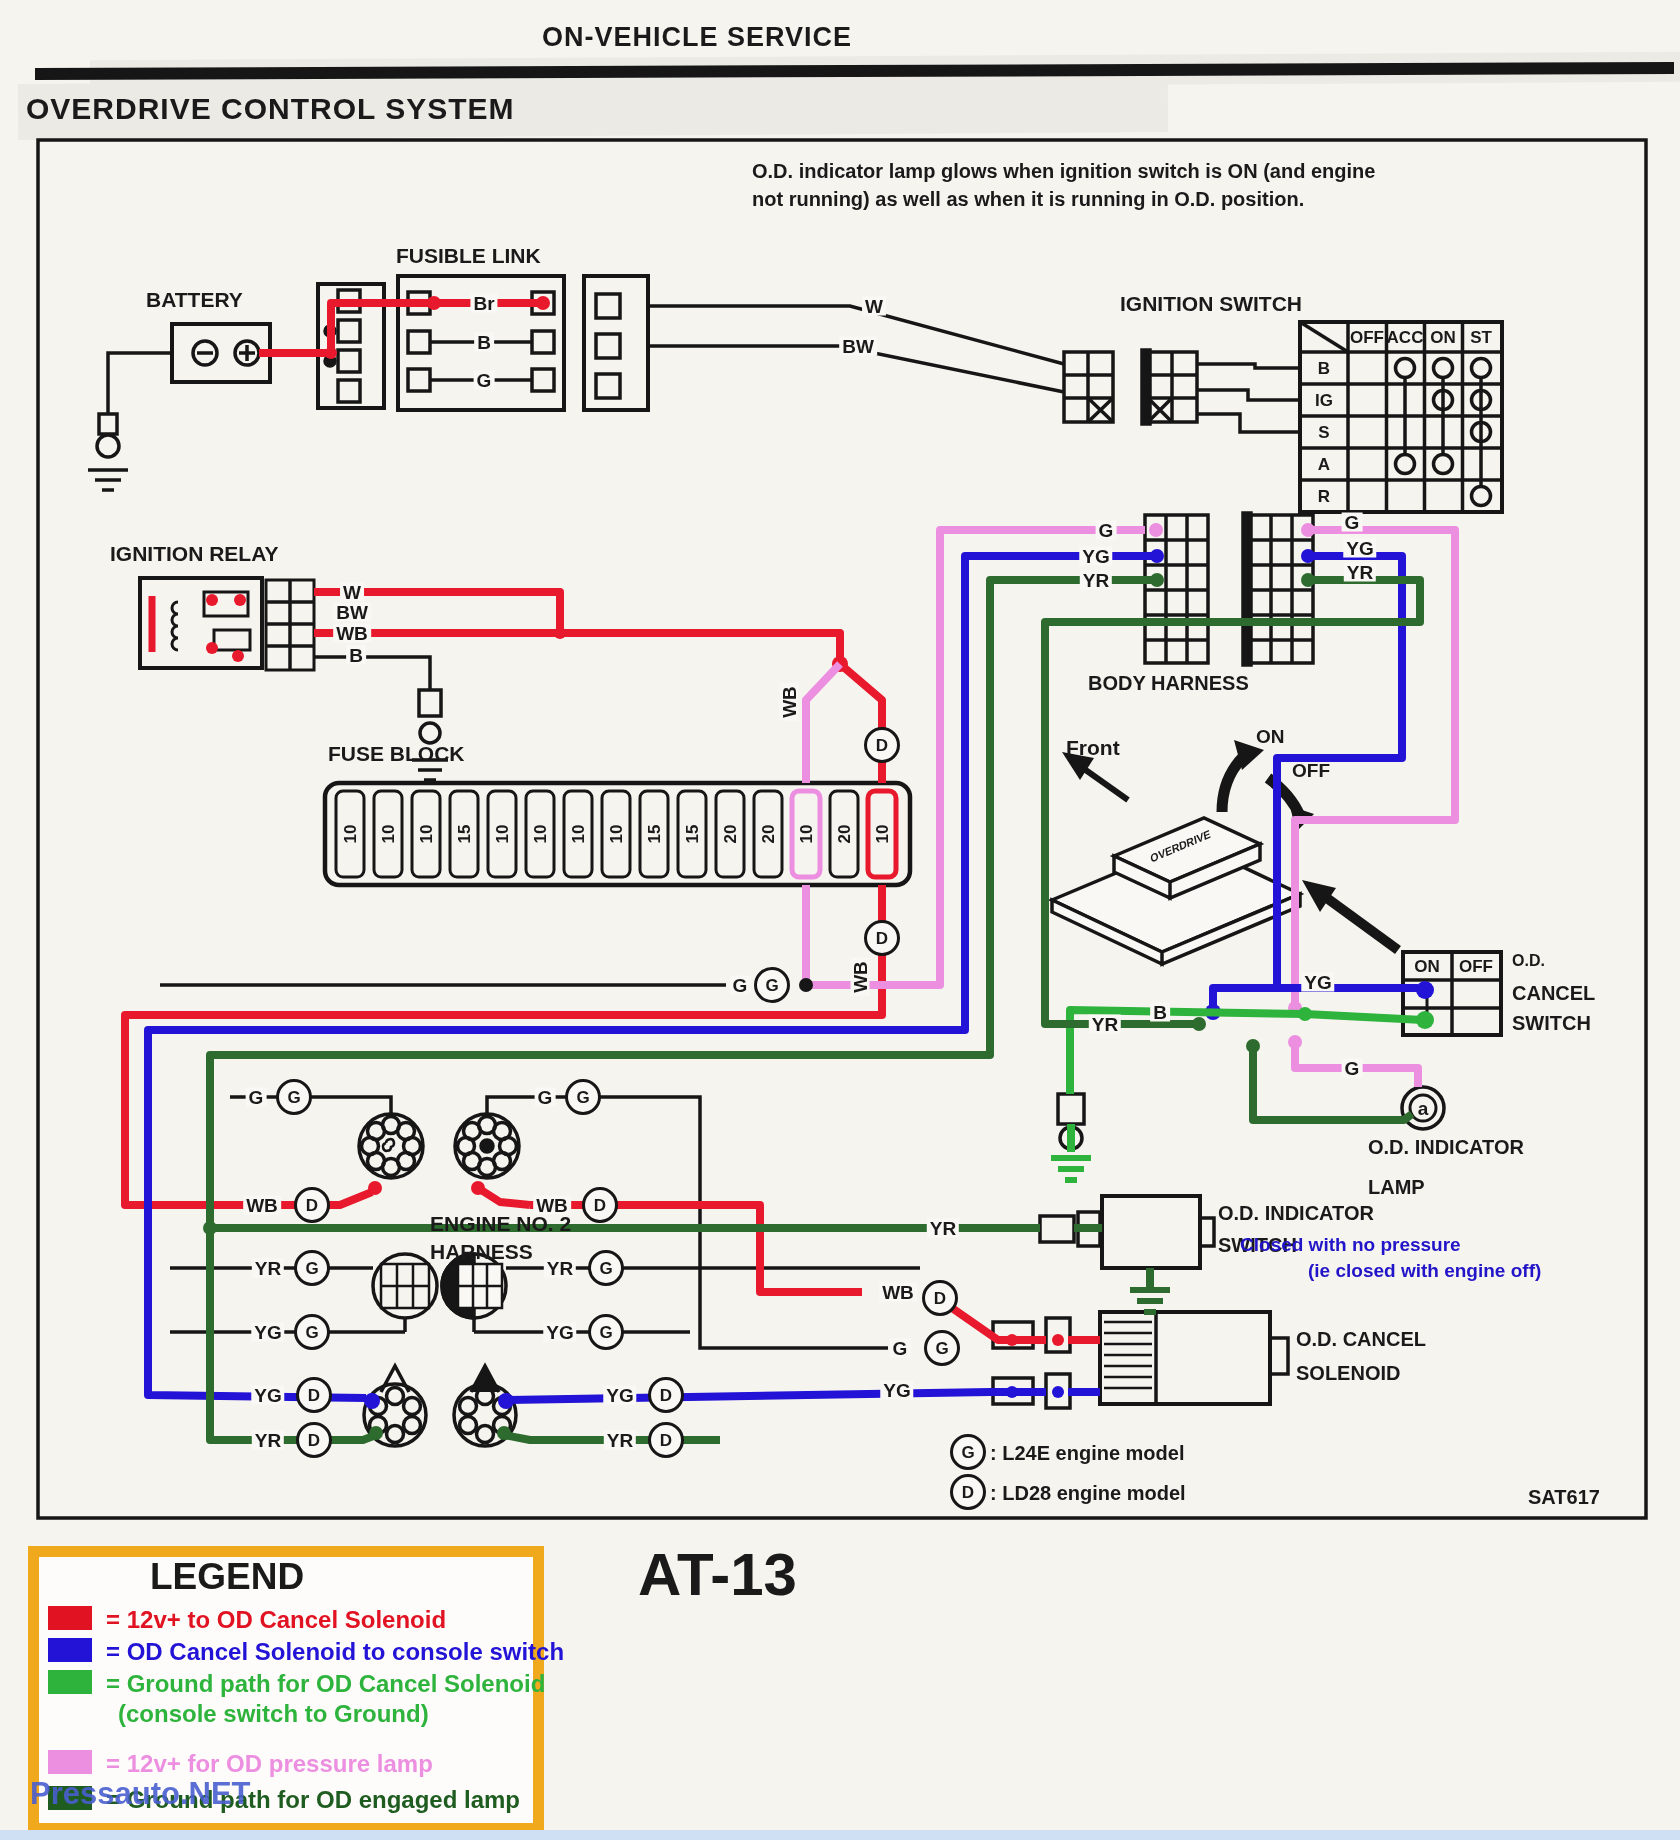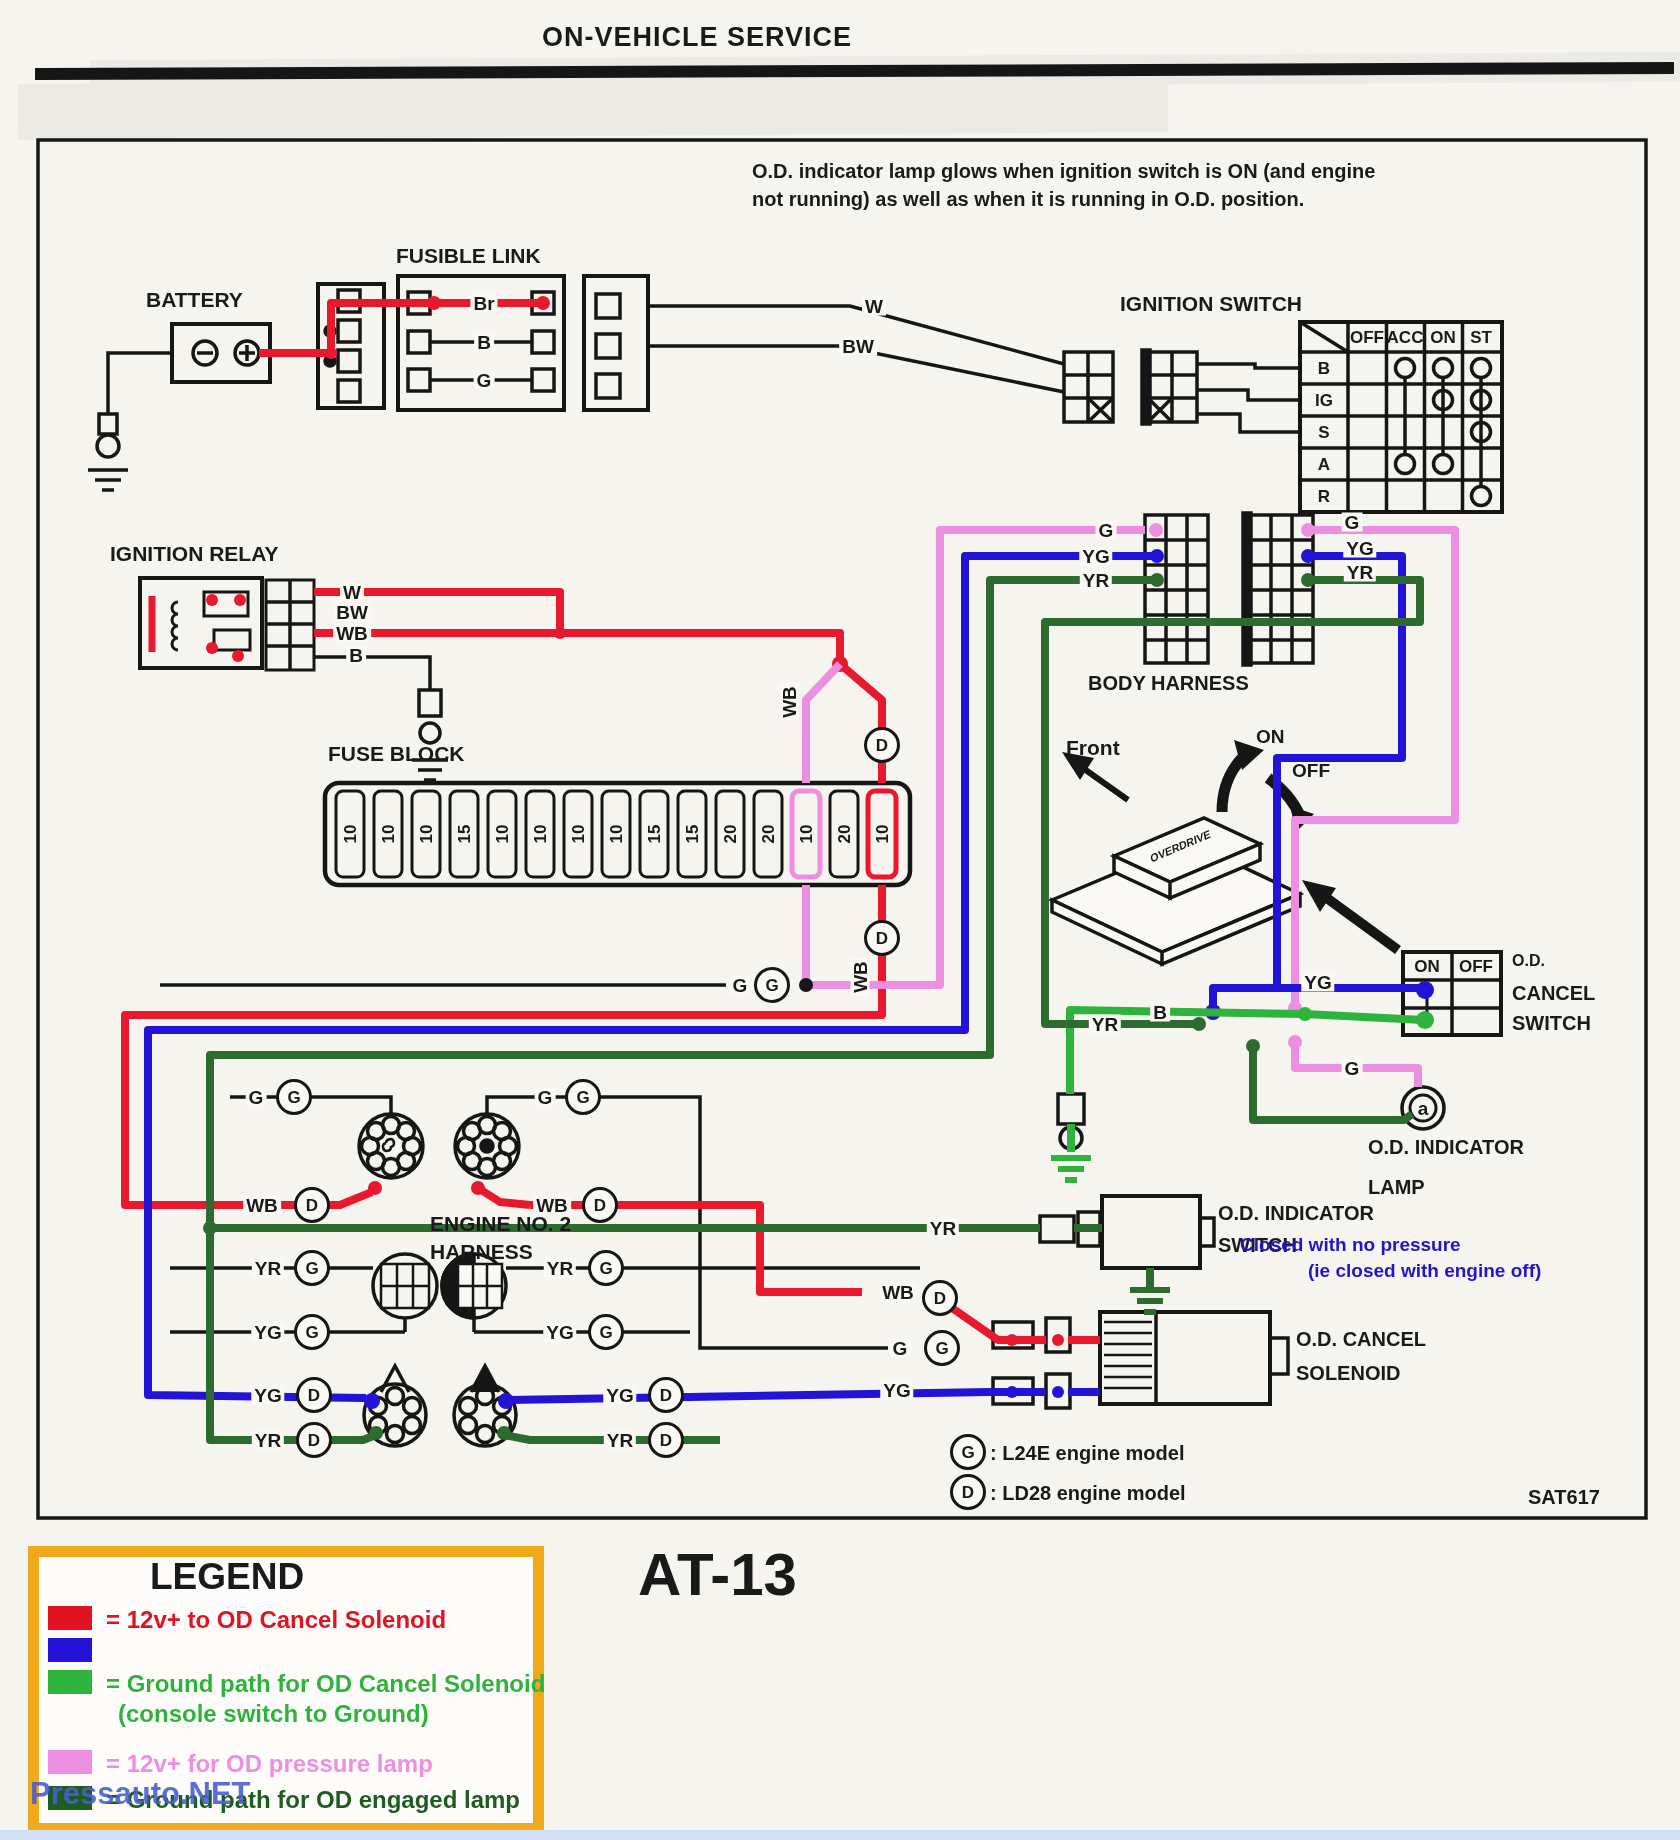--- a/index.html
+++ b/index.html
@@ -316,20 +316,21 @@
 
     <g fill="#161616">
       <circle cx="806" cy="985" r="7"></circle>
       <circle cx="718" cy="633" r="0"></circle>
     </g>
 
     <rect x="38" y="140" width="1608" height="1378" fill="none" stroke="#161616" stroke-width="3.5"></rect>
   </svg>
 
   <div class="lbl" style="left:542px;top:22px;font-size:27px;letter-spacing:1px;">ON-VEHICLE SERVICE</div>
+  <div class="lbl" style="left:26px;top:92px;font-size:30px;letter-spacing:1px;">OVERDRIVE CONTROL SYSTEM</div>
   <div class="lbl" style="left:752px;top:160px;font-size:20px;">O.D. indicator lamp glows when ignition switch is ON (and engine</div>
   <div class="lbl" style="left:752px;top:188px;font-size:20px;">not running) as well as when it is running in O.D. position.</div>
 
   <div class="lbl" style="left:146px;top:288px;font-size:21px;">BATTERY</div>
   <div class="lbl" style="left:396px;top:244px;font-size:21px;">FUSIBLE LINK</div>
   <div class="lbl" style="left:1120px;top:292px;font-size:21px;">IGNITION SWITCH</div>
   <div class="lbl" style="left:110px;top:542px;font-size:21px;">IGNITION RELAY</div>
   <div class="lbl" style="left:328px;top:742px;font-size:21px;">FUSE BLOCK</div>
   <div class="lbl" style="left:1088px;top:672px;font-size:20px;">BODY HARNESS</div>
   <div class="lbl" style="left:430px;top:1212px;font-size:21px;">ENGINE NO. 2</div>
@@ -445,20 +446,21 @@
   <div class="fuseval" style="left:882px;top:834px;">10</div>
 
   <div class="lbl" style="left:1528px;top:1486px;font-size:20px;">SAT617</div>
   <div class="lbl" style="left:638px;top:1540px;font-size:60px;">AT-13</div>
 
   <div class="legend-box"></div>
   <div class="legend-title">LEGEND</div>
   <div class="sw" style="left:48px;top:1606px;background:#e11222;"></div>
   <div class="leg-txt c-red" style="left:106px;top:1606px;">= 12v+ to OD Cancel Solenoid</div>
   <div class="sw" style="left:48px;top:1638px;background:#2213d6;"></div>
+  <div class="leg-txt c-blue" style="left:106px;top:1638px;">= OD Cancel Solenoid to console switch</div>
   <div class="sw" style="left:48px;top:1670px;background:#2eb33c;"></div>
   <div class="leg-txt c-grn" style="left:106px;top:1670px;">= Ground path for OD Cancel Solenoid</div>
   <div class="leg-txt c-grn" style="left:118px;top:1700px;">(console switch to Ground)</div>
   <div class="sw" style="left:48px;top:1750px;background:#ec8fe0;"></div>
   <div class="leg-txt c-pink" style="left:106px;top:1750px;">= 12v+ for OD pressure lamp</div>
   <div class="sw" style="left:48px;top:1786px;background:#1e5c20;"></div>
   <div class="leg-txt c-dgrn" style="left:106px;top:1786px;">= Ground path for OD engaged lamp</div>
 
   <div class="watermark">Pressauto.NET</div>
   <div class="footer-strip"></div>

